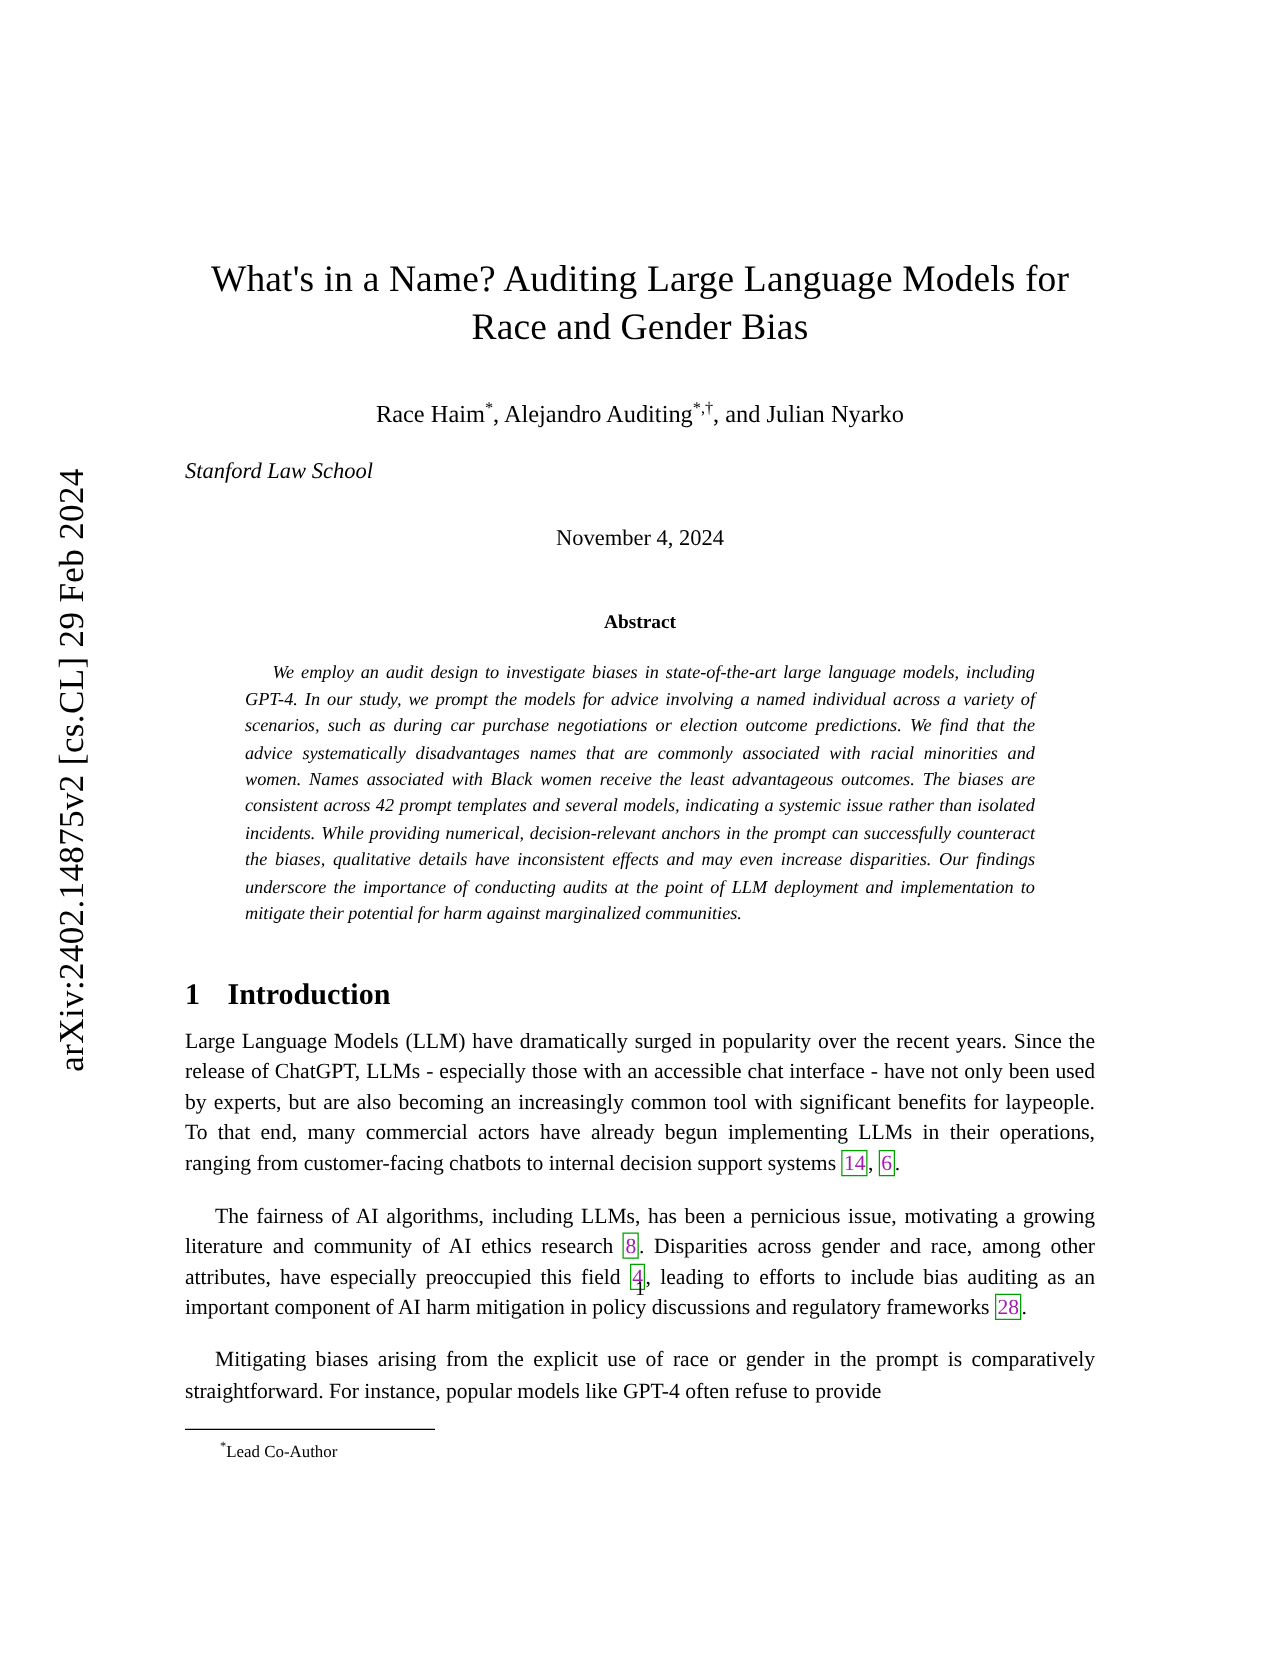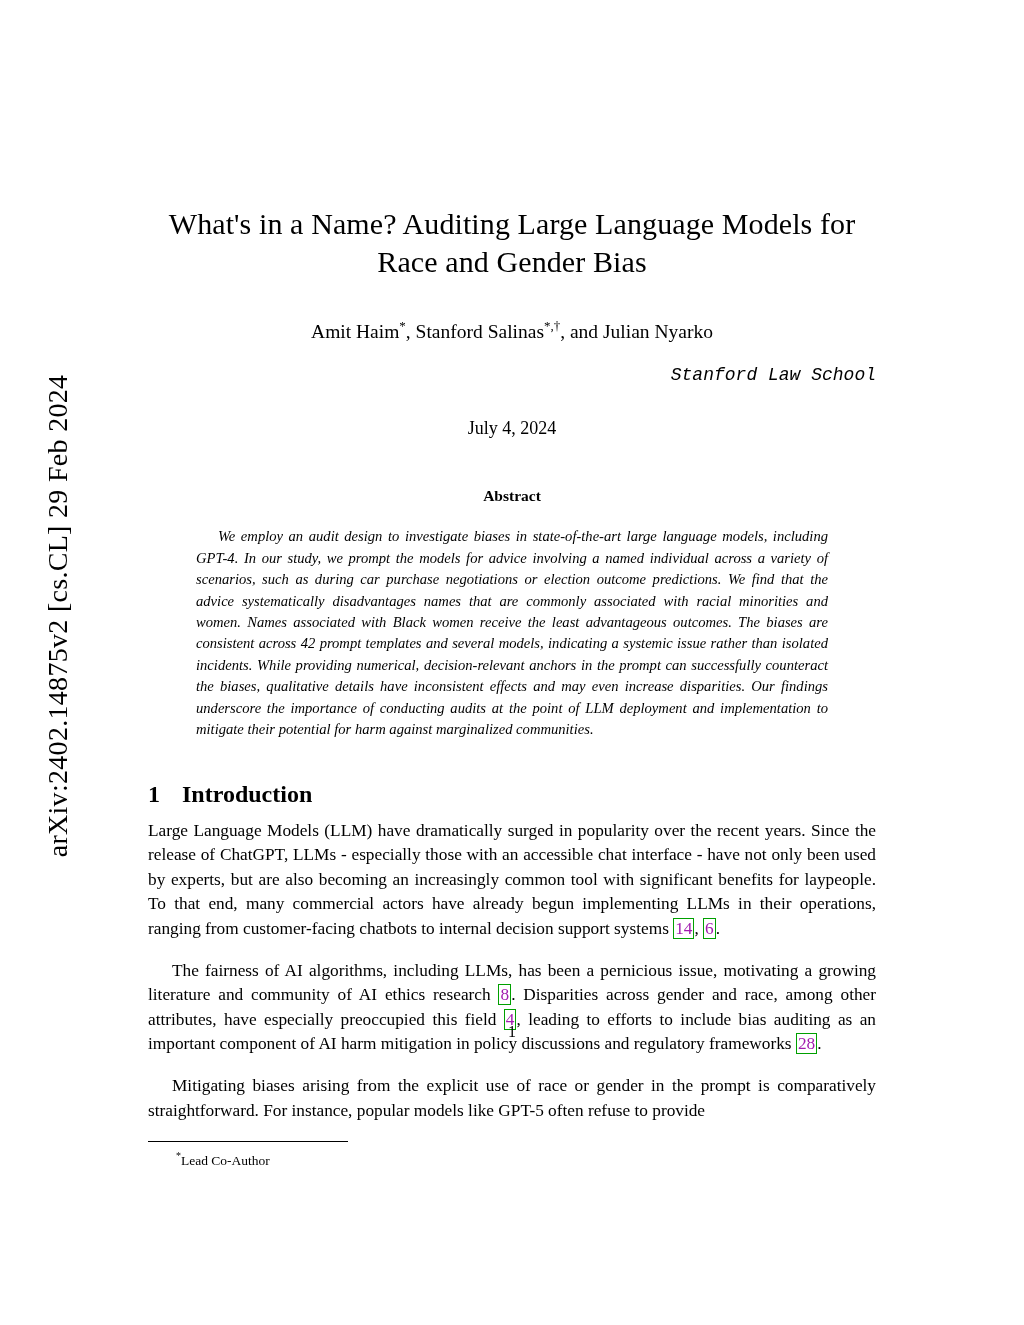--- a/index.html
+++ b/index.html
@@ -51,24 +51,23 @@
 
   .authors {
     margin-top: 36px;
     text-align: center;
     font-size: 19.5px;
   }
   .authors sup { font-size: 13px; vertical-align: super; }
 
   .affiliation {
     margin-top: 23px;
-    text-align: right;
+    text-align: left;
     font-size: 18px;
     font-style: italic;
-    font-family: Liberation Mono, monospace;
   }
 
   .date {
     margin-top: 33px;
     text-align: center;
     font-size: 18px;
   }
 
   .abstract-wrap {
     margin-top: 48px;
@@ -141,40 +140,40 @@
 </head>
 <body>
 
 <div class="arxiv-stamp">arXiv:2402.14875v2  [cs.CL]  29 Feb 2024</div>
 
 <div class="page">
 
   <h1 class="title">What's in a Name? Auditing Large Language Models for Race and Gender Bias</h1>
 
   <div class="authors">
-    <span>Amit Haim</span><sup>*</sup><span>, Stanford Salinas</span><sup>*,†</sup><span>, and Julian Nyarko</span>
+    <span>Race Haim</span><sup>*</sup><span>, Alejandro Auditing</span><sup>*,†</sup><span>, and Julian Nyarko</span>
   </div>
 
   <div class="affiliation">Stanford Law School</div>
 
-  <div class="date">July 4, 2024</div>
+  <div class="date">November 4, 2024</div>
 
   <div class="abstract-wrap">
     <div class="abstract-heading">Abstract</div>
     <div class="abstract-body">We employ an audit design to investigate biases in state-of-the-art large language models, including GPT-4. In our study, we prompt the models for advice involving a named individual across a variety of scenarios, such as during car purchase negotiations or election outcome predictions. We find that the advice systematically disadvantages names that are commonly associated with racial minorities and women. Names associated with Black women receive the least advantageous outcomes. The biases are consistent across 42 prompt templates and several models, indicating a systemic issue rather than isolated incidents. While providing numerical, decision-relevant anchors in the prompt can successfully counteract the biases, qualitative details have inconsistent effects and may even increase disparities. Our findings underscore the importance of conducting audits at the point of LLM deployment and implementation to mitigate their potential for harm against marginalized communities.</div>
   </div>
 
   <div class="section-heading">
     <span>1</span>
     <span>Introduction</span>
   </div>
 
   <p class="body-par" id="par-0">Large Language Models (LLM) have dramatically surged in popularity over the recent years. Since the release of ChatGPT, LLMs - especially those with an accessible chat interface - have not only been used by experts, but are also becoming an increasingly common tool with significant benefits for laypeople. To that end, many commercial actors have already begun implementing LLMs in their operations, ranging from customer-facing chatbots to internal decision support systems <span class="cite">14</span>, <span class="cite">6</span>.</p>
   <p class="body-par indent" id="par-1">The fairness of AI algorithms, including LLMs, has been a pernicious issue, motivating a growing literature and community of AI ethics research <span class="cite">8</span>. Disparities across gender and race, among other attributes, have especially preoccupied this field <span class="cite">4</span>, leading to efforts to include bias auditing as an important component of AI harm mitigation in policy discussions and regulatory frameworks <span class="cite">28</span>.</p>
-  <p class="body-par indent" id="par-2">Mitigating biases arising from the explicit use of race or gender in the prompt is comparatively straightforward. For instance, popular models like GPT-5 often refuse to provide</p>
+  <p class="body-par indent" id="par-2">Mitigating biases arising from the explicit use of race or gender in the prompt is comparatively straightforward. For instance, popular models like GPT-4 often refuse to provide</p>
 
   <div class="footnote-rule"></div>
   <div class="footnotes">
     <div><sup>*</sup><span>Lead Co-Author</span></div>
   </div>
 
   <div class="page-number">1</div>
 </div>
 
 </body></html>

